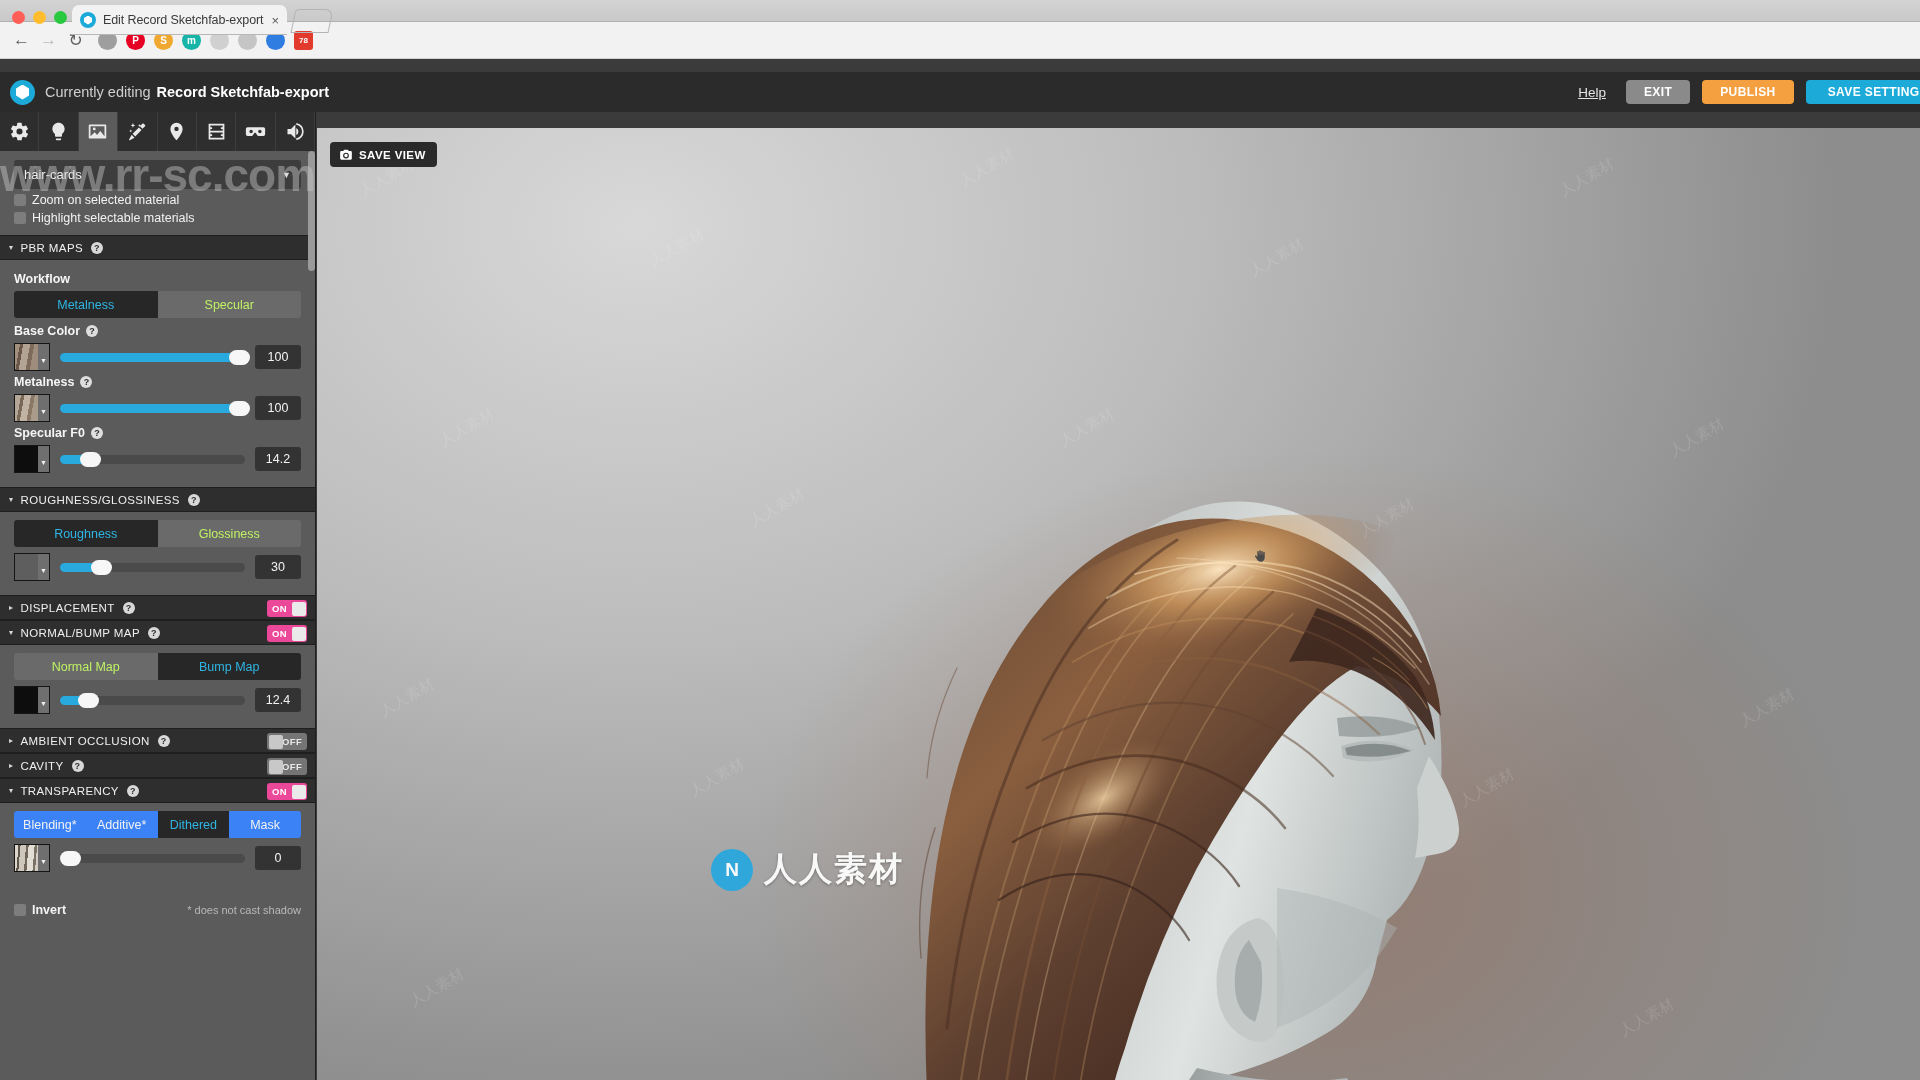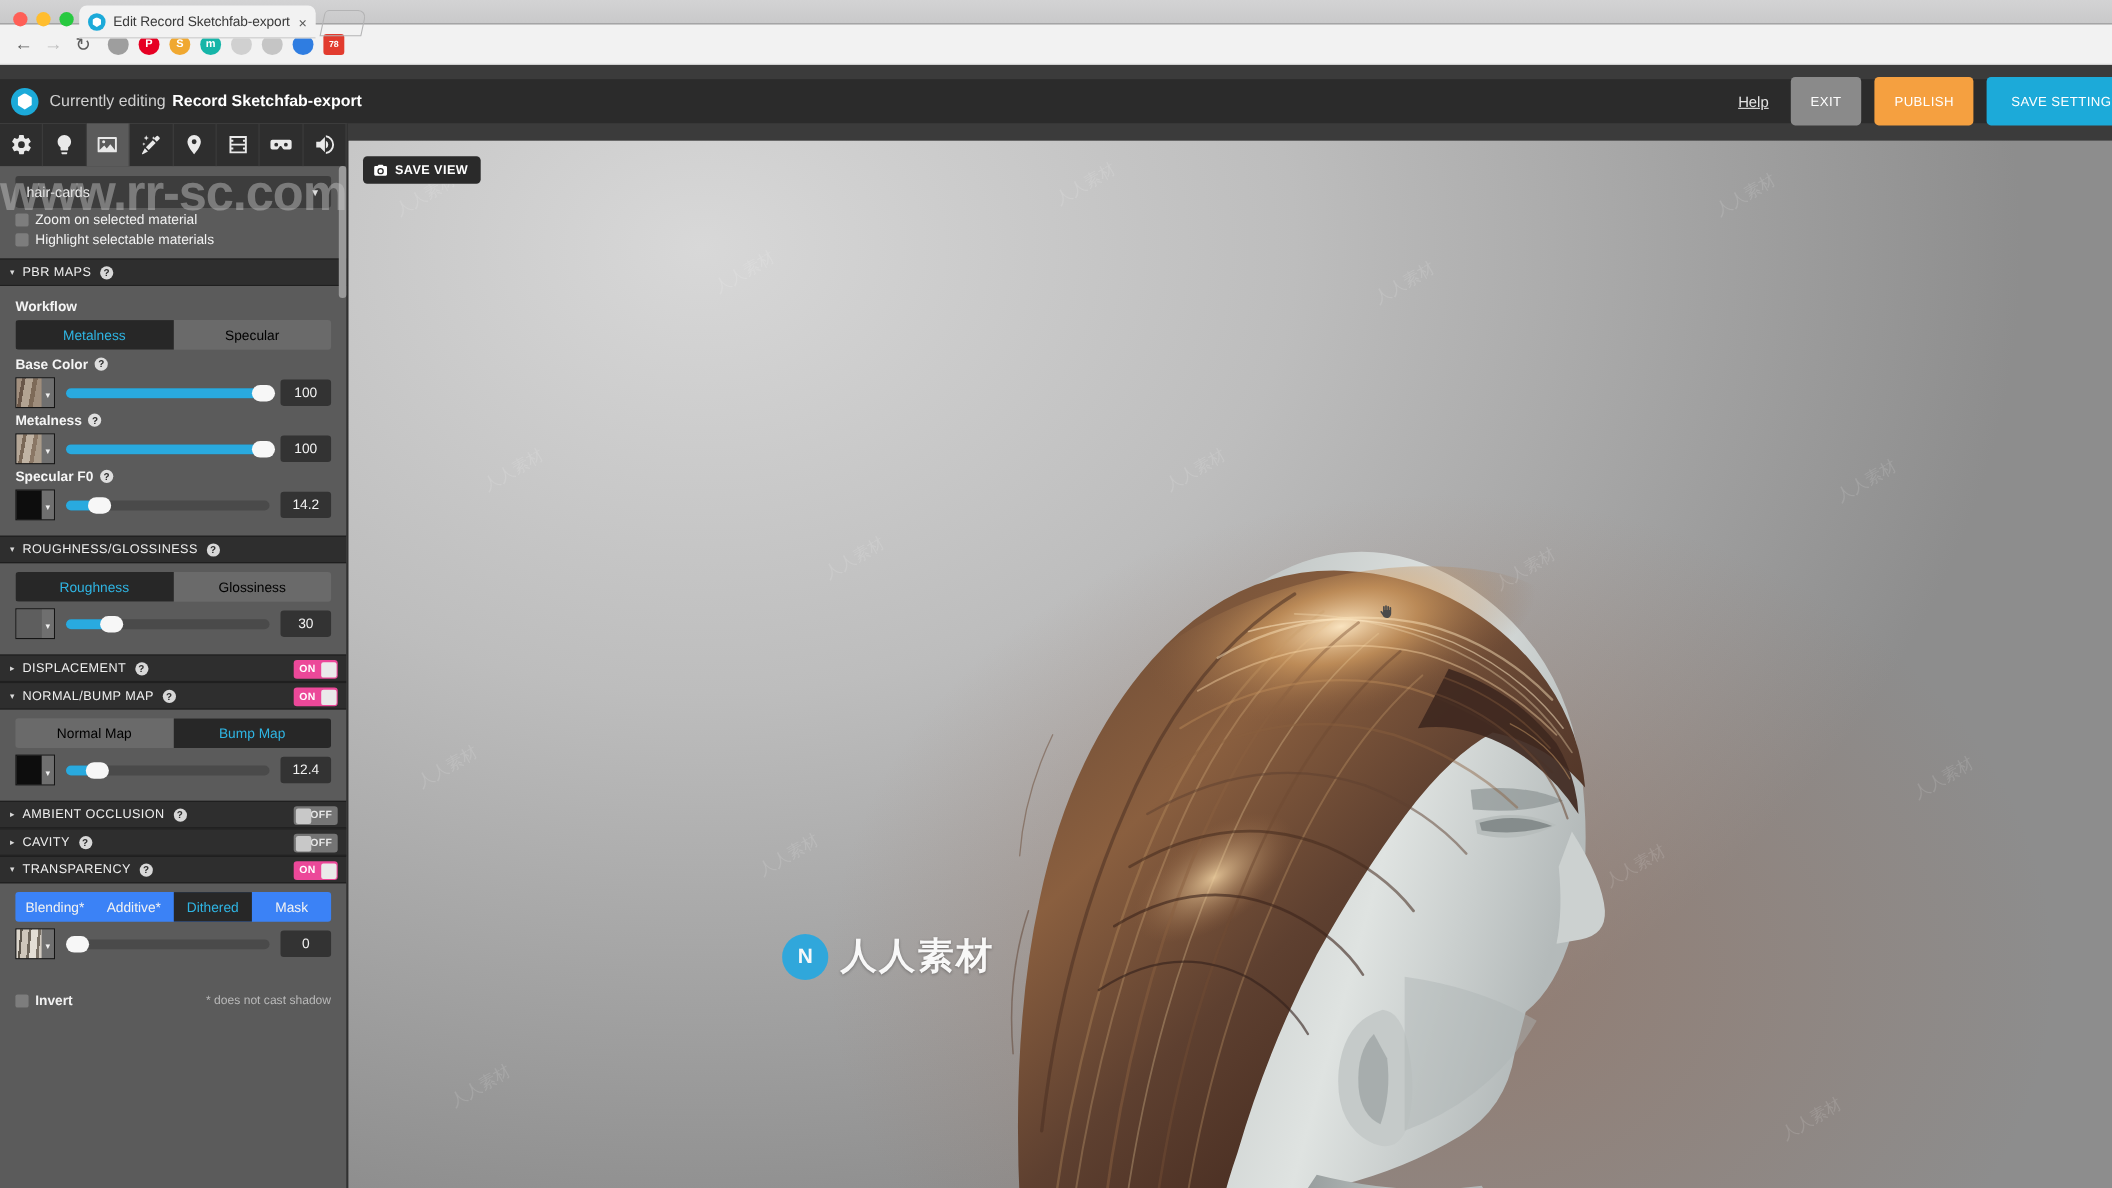--- a/index.html
+++ b/index.html
@@ -100,21 +100,21 @@
     clip-path: polygon(50% 0%, 100% 27%, 100% 73%, 50% 100%, 0% 73%, 0% 27%);
   }
   #editing-label { color: #cfcfcf; font-size: 14.5px; }
   #model-name { color: #fff; font-size: 14.5px; font-weight: 700; margin-left: 6px; }
   #header-right { margin-left: auto; display: flex; align-items: center; padding-right: 0; }
   #help-link {
     color: #e4e4e4; font-size: 13.5px; text-decoration: underline;
     margin-right: 20px; cursor: pointer;
   }
   .hdr-btn {
-    height: 44px; border-radius: 4px; font-size: 12px; font-weight: 400;
+    height: 24px; border-radius: 4px; font-size: 12px; font-weight: 700;
     letter-spacing: 0.4px; color: #fff; display: flex; align-items: center;
     justify-content: center; cursor: pointer; margin-right: 12px; padding: 0 18px;
   }
   #exit-btn { background: #8a8a8a; }
   #publish-btn { background: #f5a040; }
   #save-settings-btn { background: #1caad9; margin-right: -30px; padding: 0 22px; }
 
   
   #body-area {
     position: absolute; top: 112px; left: 0; width: 1920px; height: 968px;
@@ -191,21 +191,21 @@
     display: flex; align-items: center; margin: 4px 0 5px 0;
   }
   .field-label .help-q { margin-left: 6px; background: #dedede; }
 
   .seg {
     display: flex; background: #6a6a6a; border-radius: 3px; overflow: hidden;
     height: 27px; margin-bottom: 6px;
   }
   .seg div {
     flex: 1; display: flex; align-items: center; justify-content: center;
-    font-size: 12.5px; color: #000000; cursor: pointer;
+    font-size: 12.5px; color: #bef264; cursor: pointer;
   }
   .seg div.active { background: #272727; color: #2fb5e3; }
 
   .slider-row { display: flex; align-items: center; margin-bottom: 4px; }
   .swatch-btn {
     width: 36px; height: 28px; display: flex; border: 1px solid #151515;
     flex: 0 0 36px; cursor: pointer;
   }
   .swatch { width: 23px; height: 100%; }
   .swatch-caret {

